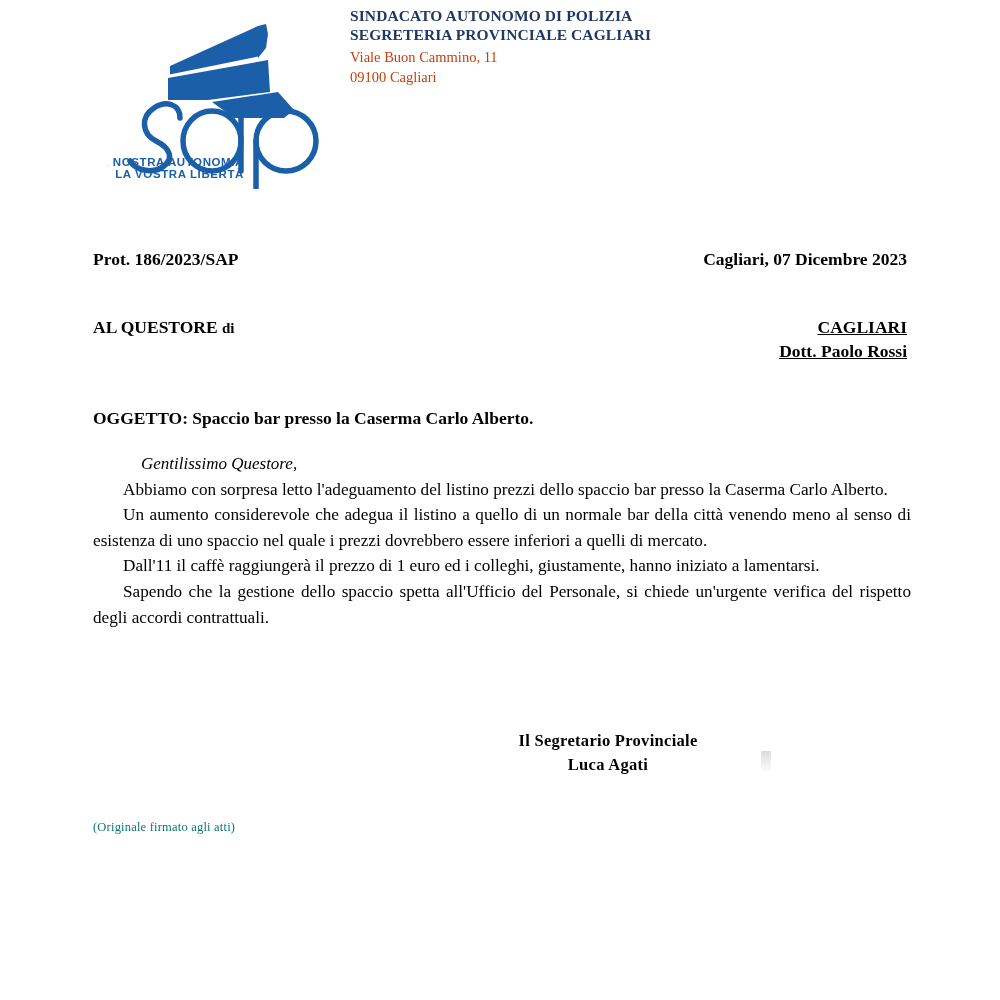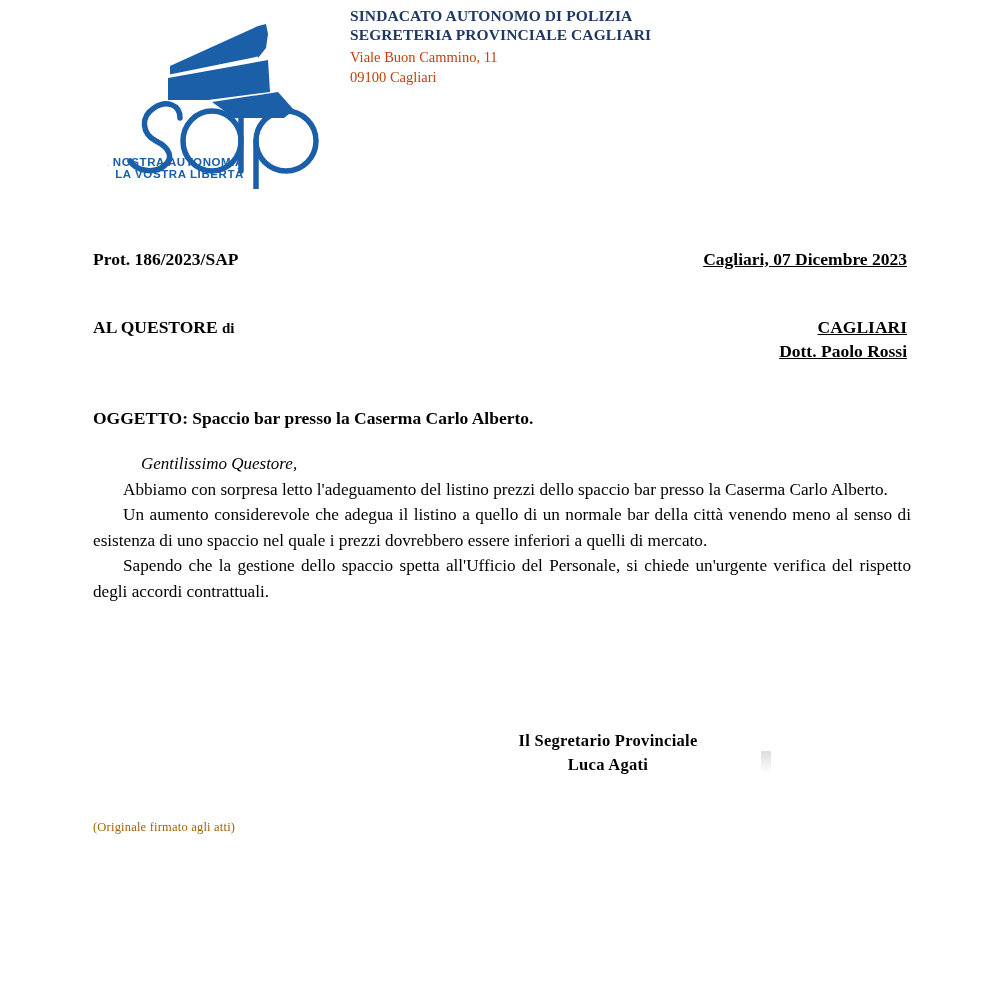--- a/index.html
+++ b/index.html
@@ -78,21 +78,21 @@
     top: 249px;
     left: 0;
     width: 814px;
     display: flex;
     justify-content: space-between;
     align-items: baseline;
     font-weight: bold;
     font-size: 17.5px;
   }
   .prot-left { white-space: nowrap; }
-  .prot-right { white-space: nowrap; text-decoration: underline; }
+  .prot-right { white-space: nowrap; }
 
   .row-addressee {
     position: absolute;
     top: 317px;
     left: 0;
     width: 814px;
     text-align: right;
   }
   .addressee-line1 {
     display: flex;
@@ -182,21 +182,21 @@
     height: 20px;
     background: linear-gradient(180deg, rgba(140,140,140,0.30), rgba(190,190,190,0.05));
     border-radius: 1px;
   }
 
   .footer-note {
     position: absolute;
     top: 820px;
     left: 0;
     font-size: 12.5px;
-    color: #a16207;
+    color: #0f766e;
     letter-spacing: 0.2px;
   }
 </style>
 </head>
 <body>
 
 <div class="page">
 
   <div class="letterhead">
 
@@ -250,20 +250,21 @@
       </div>
       <div><span class="addressee-name">Dott. Paolo Rossi</span></div>
     </div>
 
     <div class="subject">OGGETTO: Spaccio bar presso la Caserma Carlo Alberto.</div>
 
     <div class="letter-body">
       <p class="salutation">Gentilissimo Questore,</p>
       <p class="para">Abbiamo con sorpresa letto l'adeguamento del listino prezzi dello spaccio bar presso la Caserma Carlo Alberto.</p>
       <p class="para">Un aumento considerevole che adegua il listino a quello di un normale bar della città venendo meno al senso di esistenza di uno spaccio nel quale i prezzi dovrebbero essere inferiori a quelli di mercato.</p>
+      <p class="para">Dall'11 il caffè raggiungerà il prezzo di 1 euro ed i colleghi, giustamente, hanno iniziato a lamentarsi.</p>
       <p class="para">Sapendo che la gestione dello spaccio spetta all'Ufficio del Personale, si chiede un'urgente verifica del rispetto degli accordi contrattuali.</p>
     </div>
 
     <div class="signature">
       <div class="sig-role">Il  Segretario Provinciale</div>
       <div class="sig-name">Luca Agati</div>
       <div class="sig-smudge"></div>
     </div>
 
     <div class="footer-note">(Originale  firmato agli  atti)</div>

